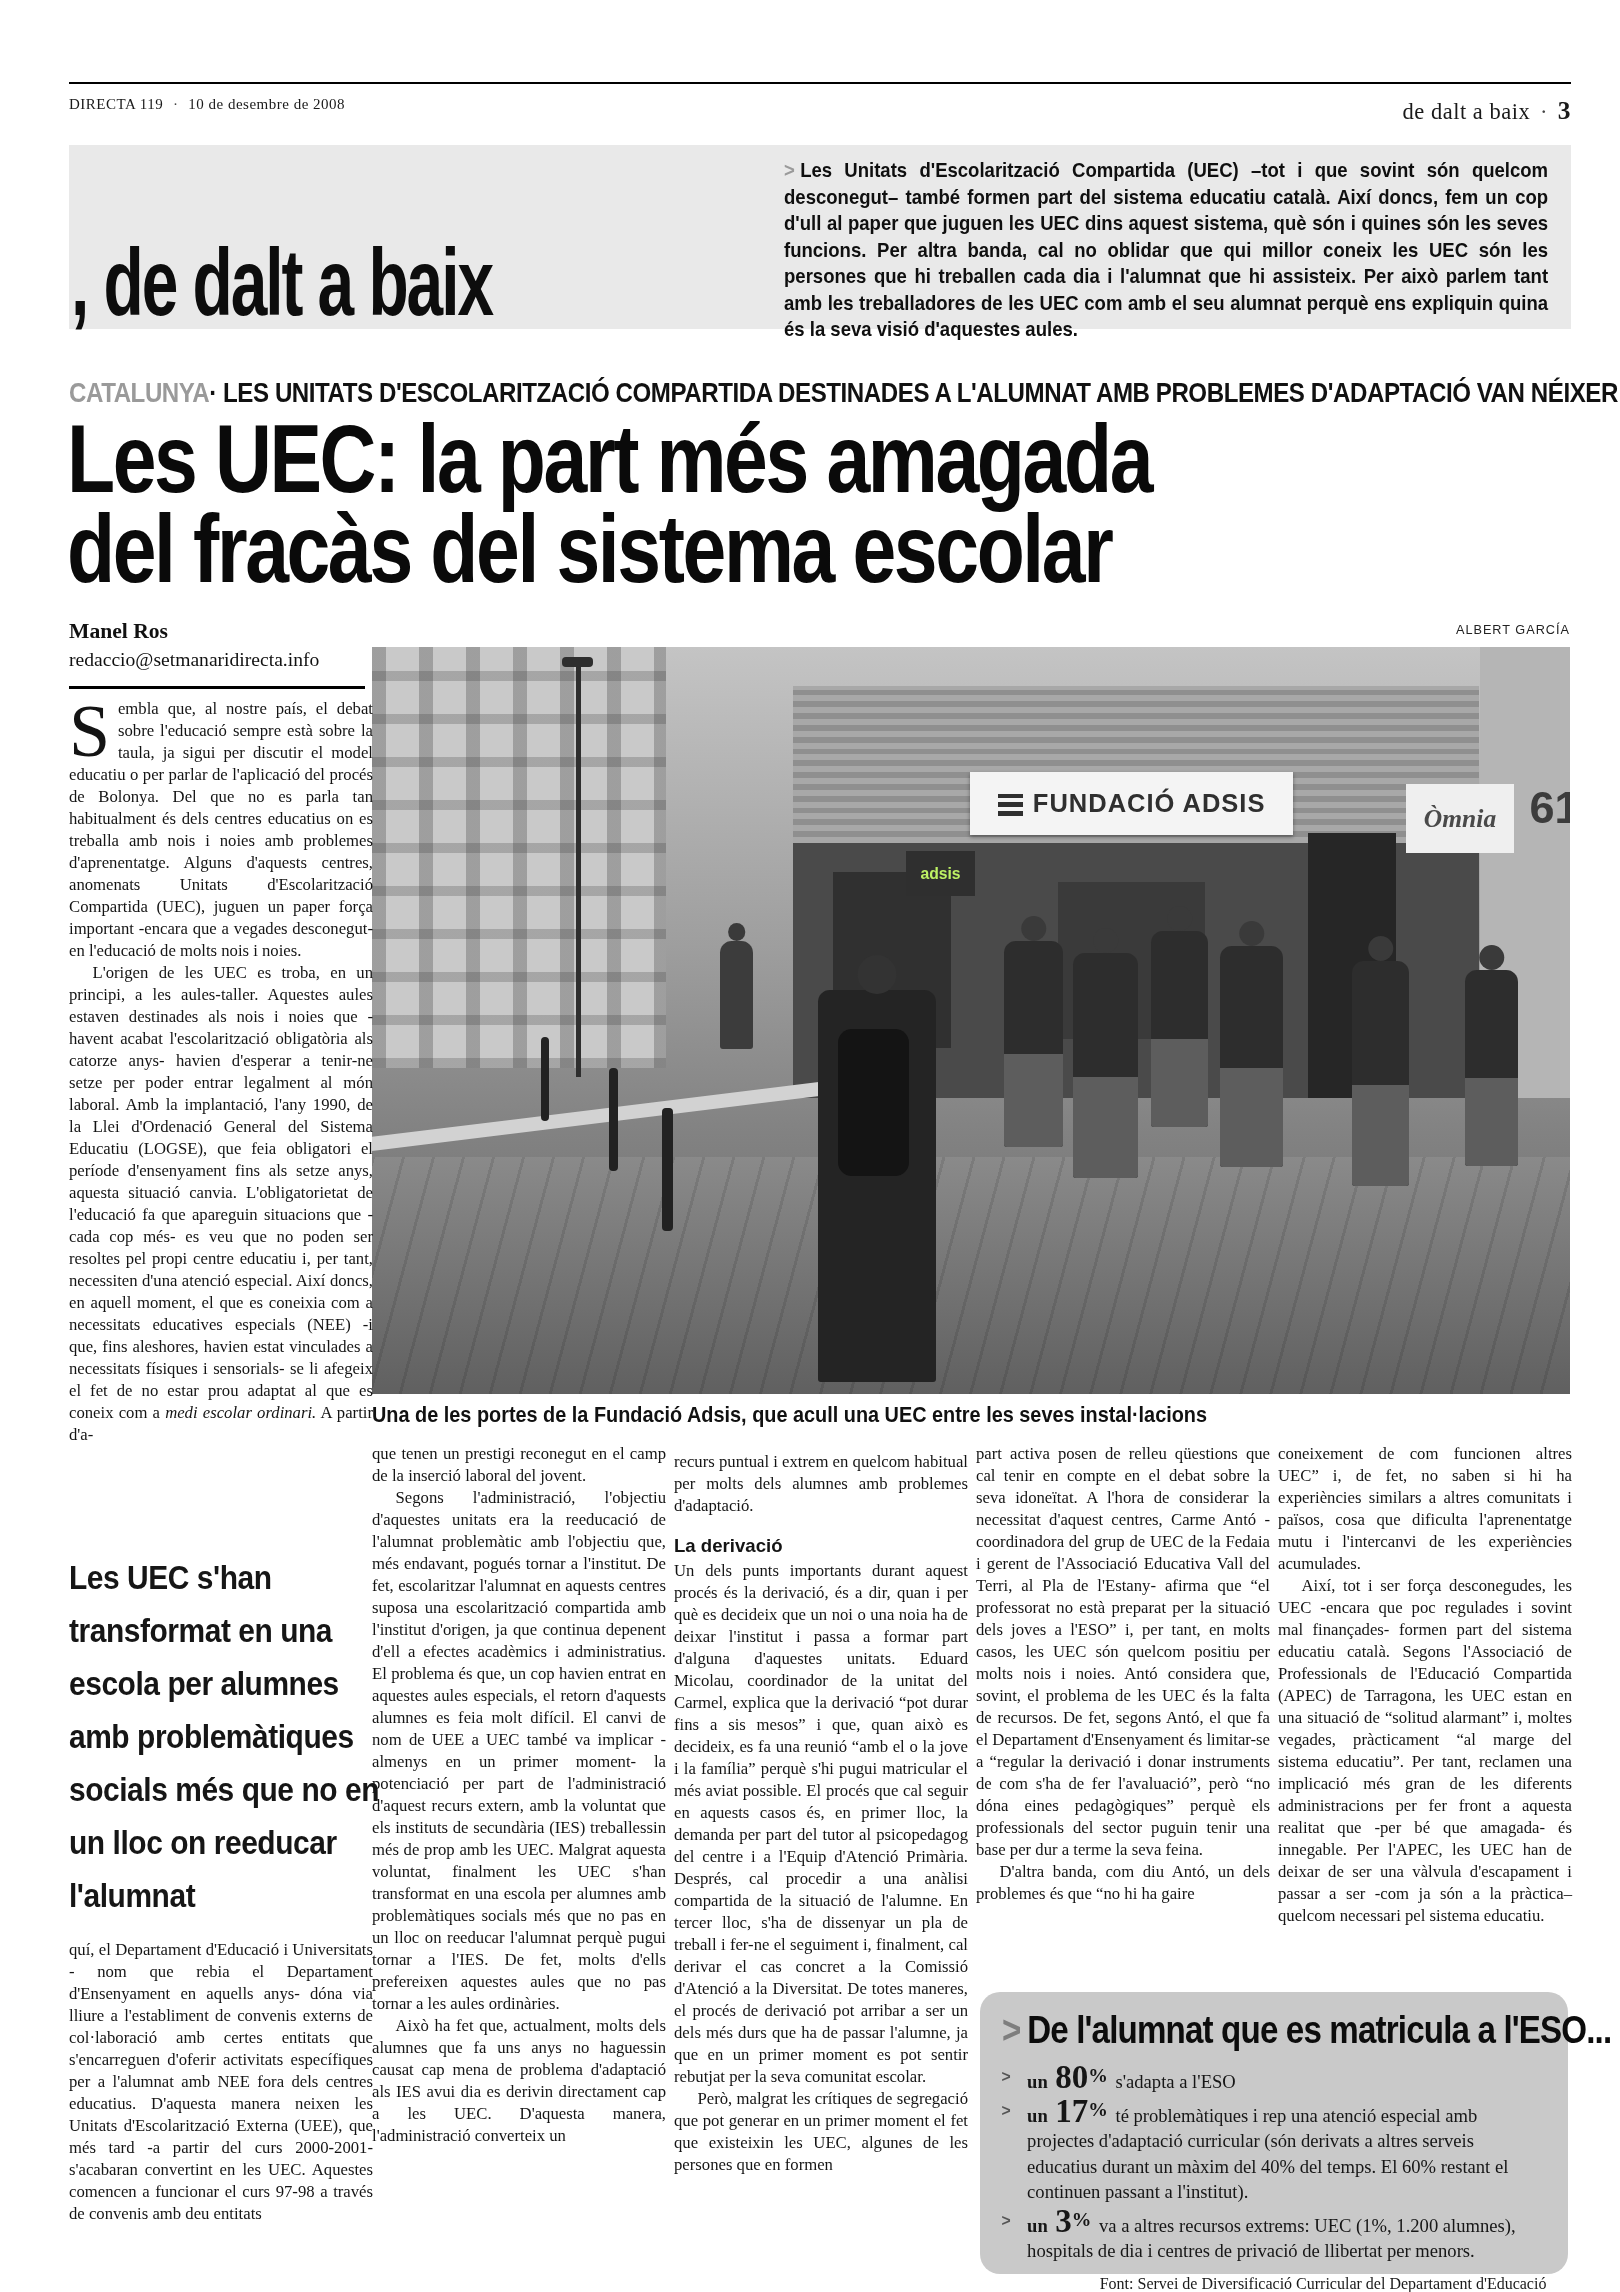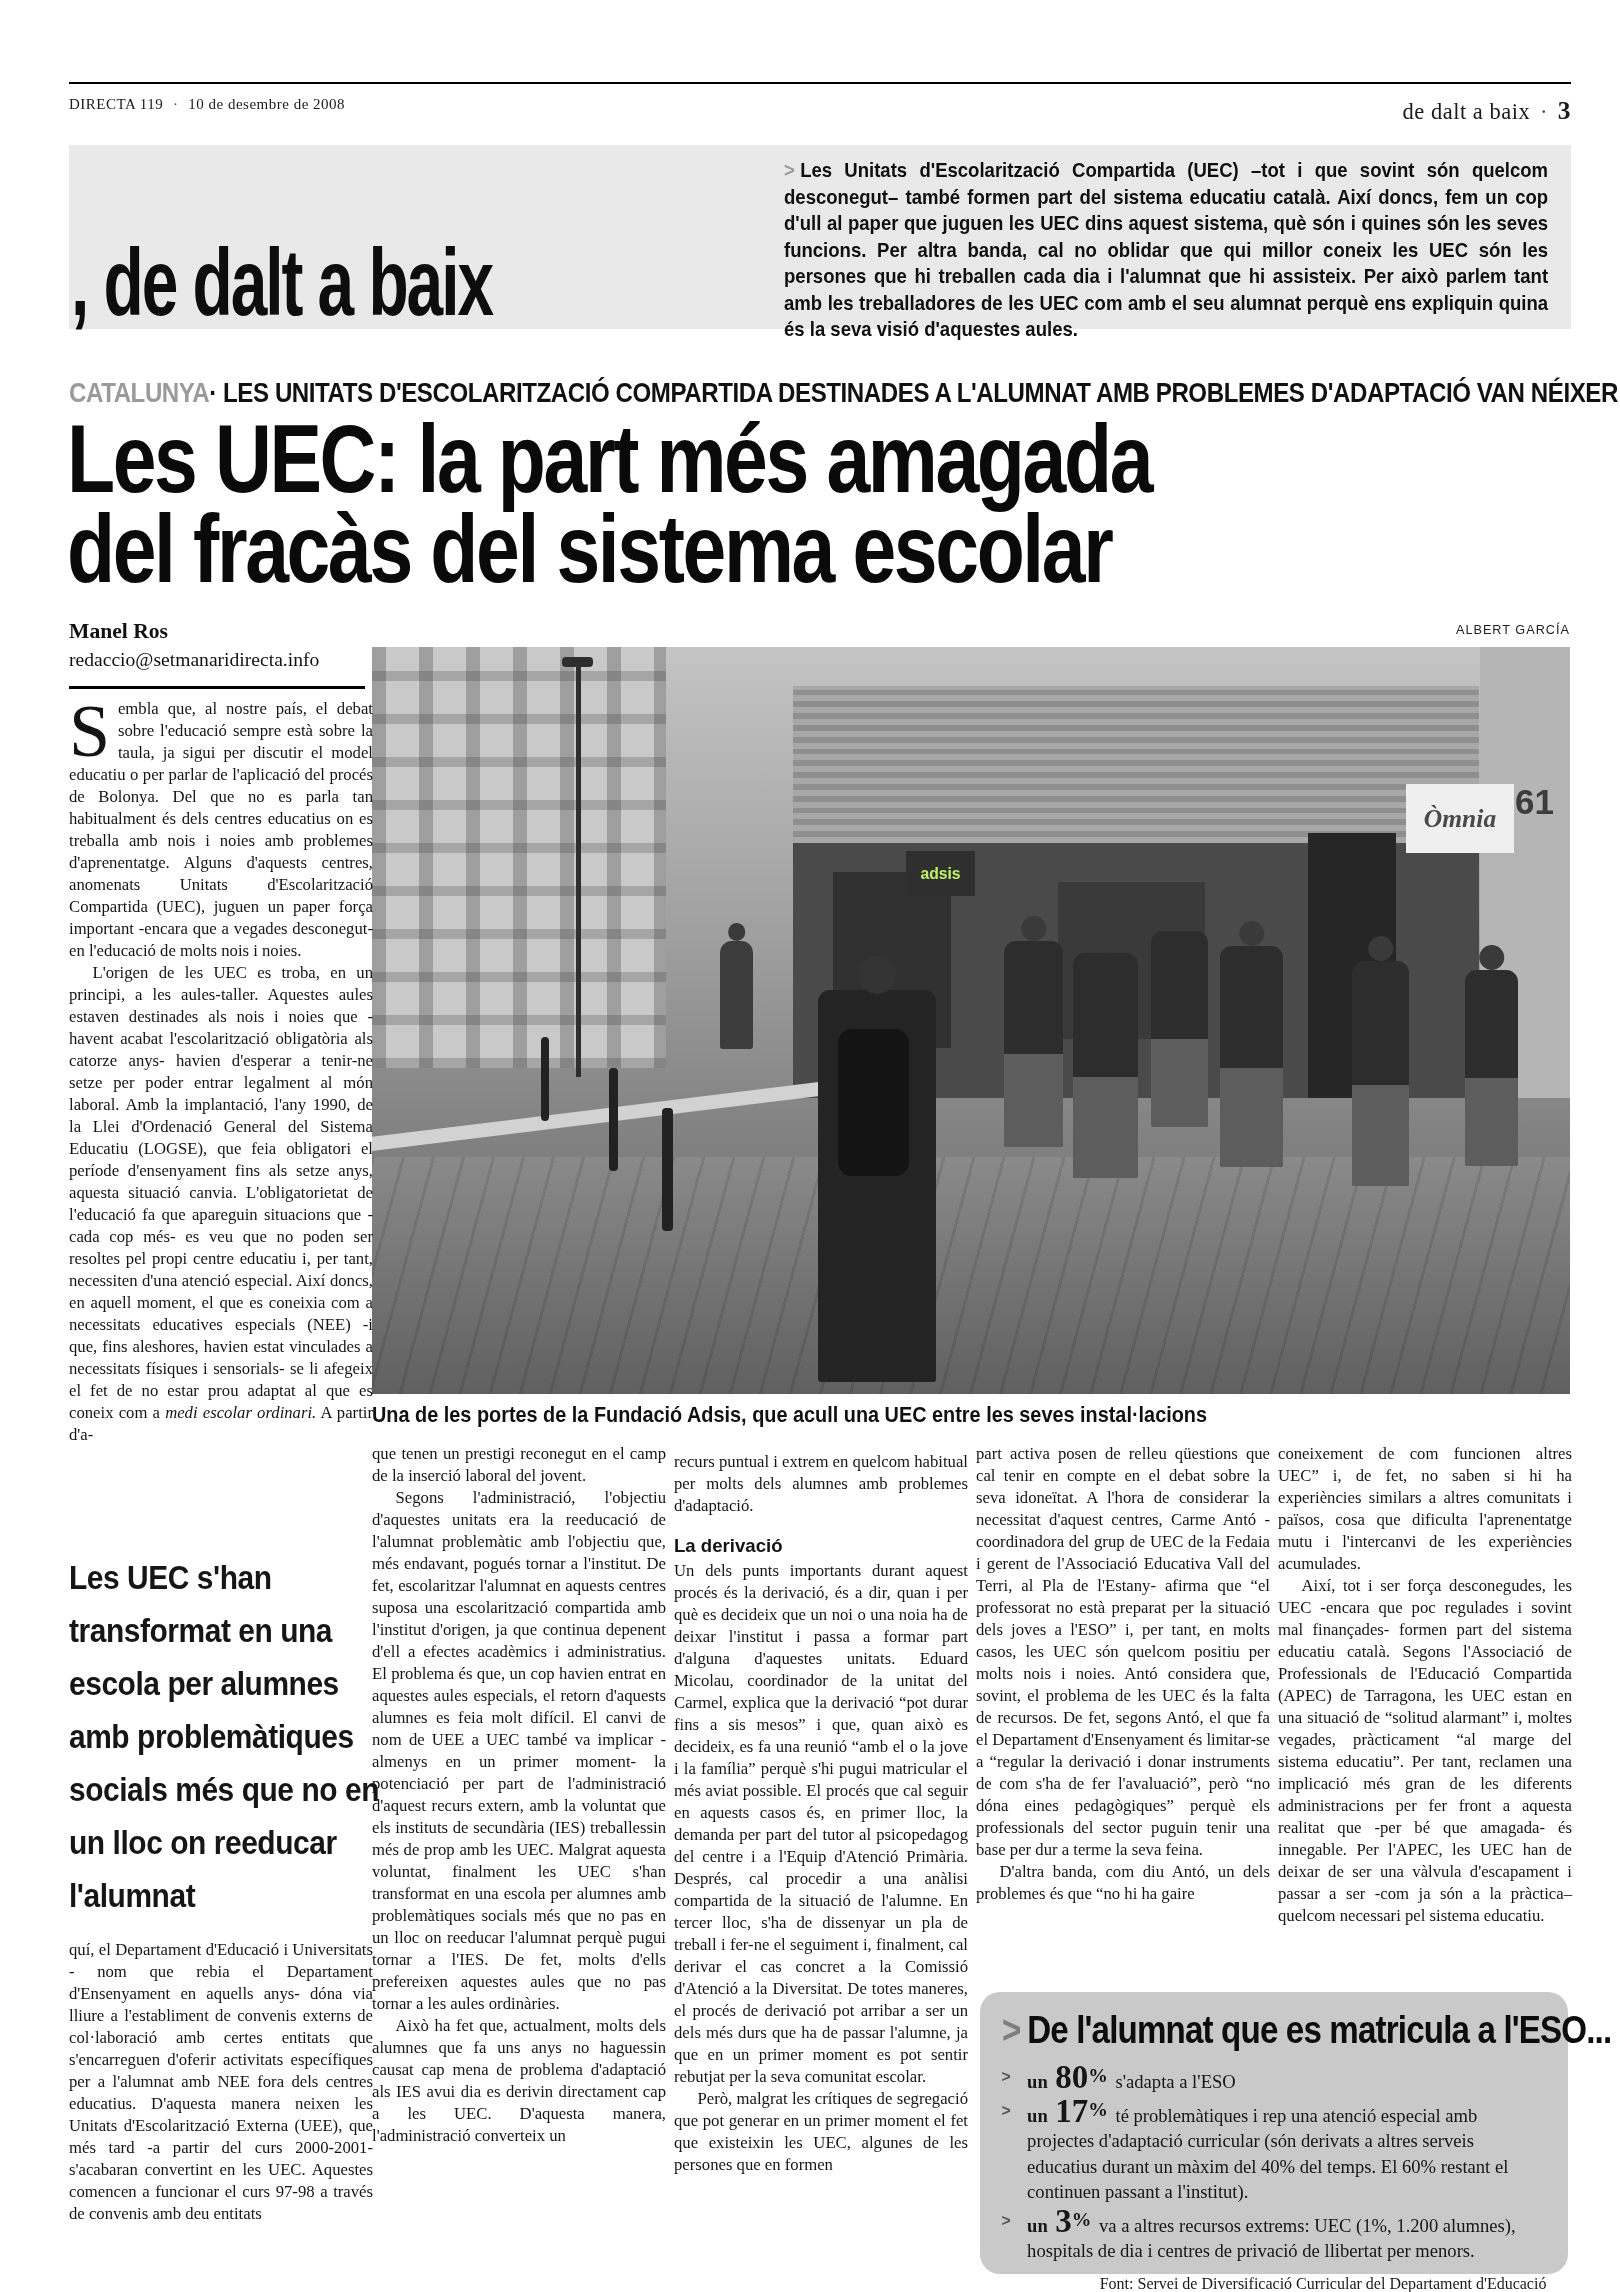--- a/index.html
+++ b/index.html
@@ -61,21 +61,21 @@
       font-weight:bold;font-size:25.5px;color:#2f2f2f;letter-spacing:1px;box-shadow:0 2px 3.9px rgba(0,0,0,.4);}
   .p-logo{width:25.5px;height:25.5px;background:
       repeating-linear-gradient(0deg,#2f2f2f 0 4.9px,#f4f4f4 4.9px 8.8px);}
   .p-signsmall{left:534px;top:204px;width:69px;height:45px;background:#2f2f2f;color:#bef264;
       display:flex;align-items:center;justify-content:center;
       font-family:"Liberation Sans",sans-serif;font-weight:bold;font-size:15.7px;}
   .p-omnia{left:1034px;top:137px;width:108px;height:69px;background:#efefef;color:#4a4a4a;
       display:flex;align-items:center;justify-content:center;font-style:italic;
       font-weight:bold;font-size:25.5px;}
   .p-num{left:1143px;top:135px;width:79px;color:#3c3c3c;font-family:"Liberation Sans",sans-serif;
-      font-weight:bold;font-size:35px;text-align:left;}
+      font-weight:bold;font-size:45px;text-align:center;}
   .p-lamp{left:204px;top:17.6px;width:4.9px;height:412px;background:#2e2e2e;}
   .p-lamphead{left:190px;top:9.8px;width:31px;height:9.8px;background:#2e2e2e;border-radius:3.9px;}
   .bollard{background:#222;border-radius:3.9px;}
   .p-fore{left:0;top:510px;width:1198px;height:237px;
       background:linear-gradient(180deg,#8a8a8a,#606060);}
   .p-fore::after{content:"";position:absolute;inset:0;
       background:repeating-linear-gradient(105deg,rgba(0,0,0,.10) 0 2.9px,transparent 2.9px 29px);}
   .p-curb{left:-39px;top:461px;width:549px;height:13.7px;background:#d2d2d2;transform:rotate(-7deg);}
   .person{position:absolute;background:#2d2d2d;border-radius:11.8px 11.8px 2.9px 2.9px;}
   .person .head{position:absolute;left:50%;top:-25.5px;transform:translateX(-50%);
@@ -158,20 +158,24 @@
     <div class="ph p-bfar"></div>
     <div class="ph p-bleft"></div>
     <div class="ph p-storetop"></div>
     <div class="ph p-storelow"></div>
     <div class="ph p-bright"></div>
     <div class="ph p-win1"></div>
     <div class="ph p-win2"></div>
     <div class="ph p-door"></div>
     <div class="ph p-curb"></div>
     <div class="ph p-fore"></div>
+    <div class="ph p-signmain">
+      <span class="p-logo"></span>
+      <span>FUNDACIÓ ADSIS</span>
+    </div>
     <div class="ph p-signsmall">adsis</div>
     <div class="ph p-omnia">Òmnia</div>
     <div class="ph p-num">61</div>
     <div class="ph p-lamp"></div>
     <div class="ph p-lamphead"></div>
     <div class="ph bollard" style="left:237px;top:421px;width:8.8px;height:103px;"></div>
     <div class="ph bollard" style="left:290px;top:461px;width:10.8px;height:123px;"></div>
     <div class="ph bollard" style="left:169px;top:390px;width:7.8px;height:84px;"></div>
     <div class="person" style="left:348px;top:294px;width:33px;height:108px;background:#3c3c3c;">
         <span class="head" style="width:17.6px;height:17.6px;top:-17.6px;"></span>

